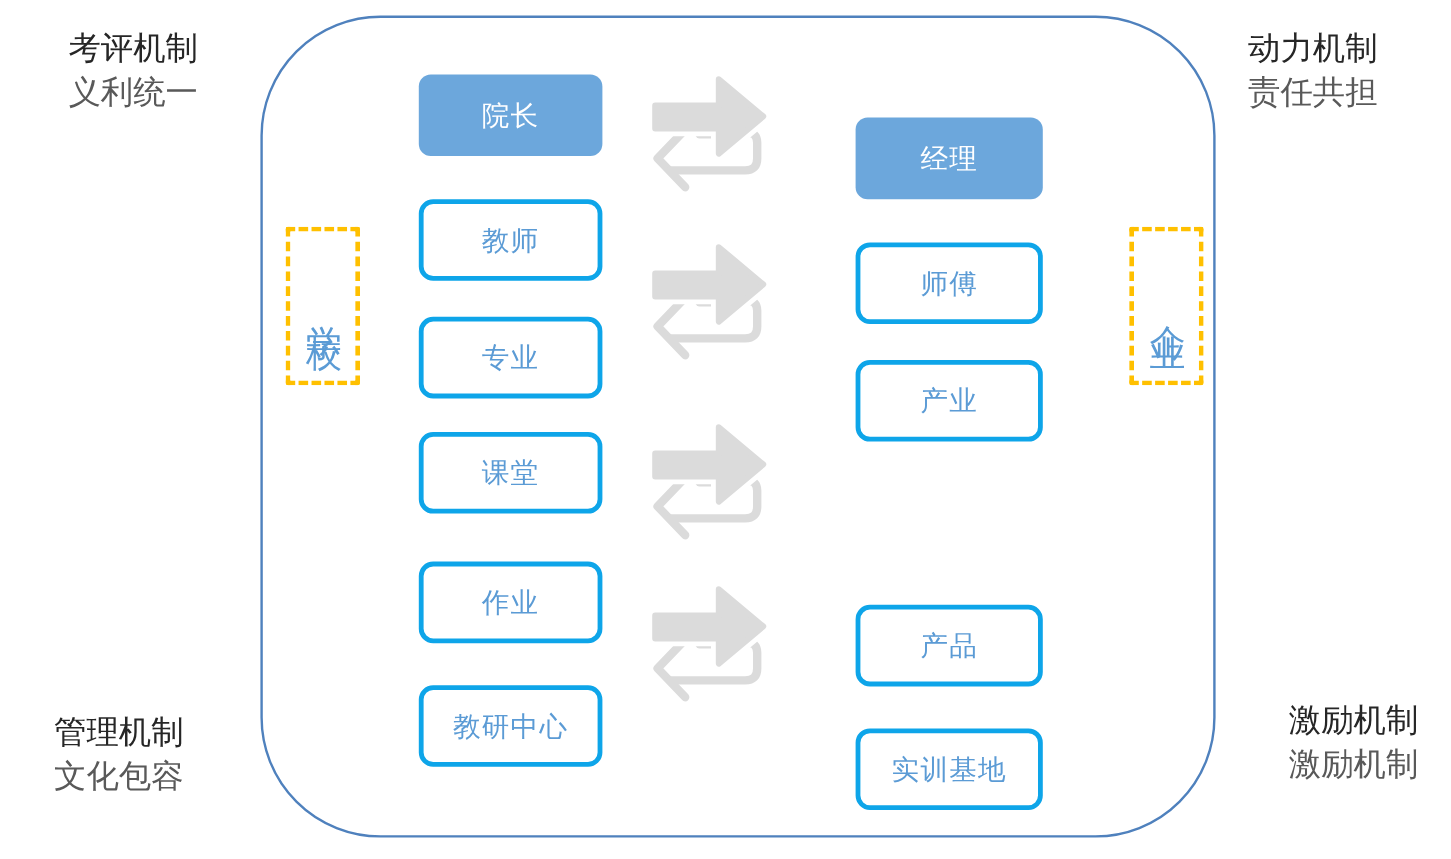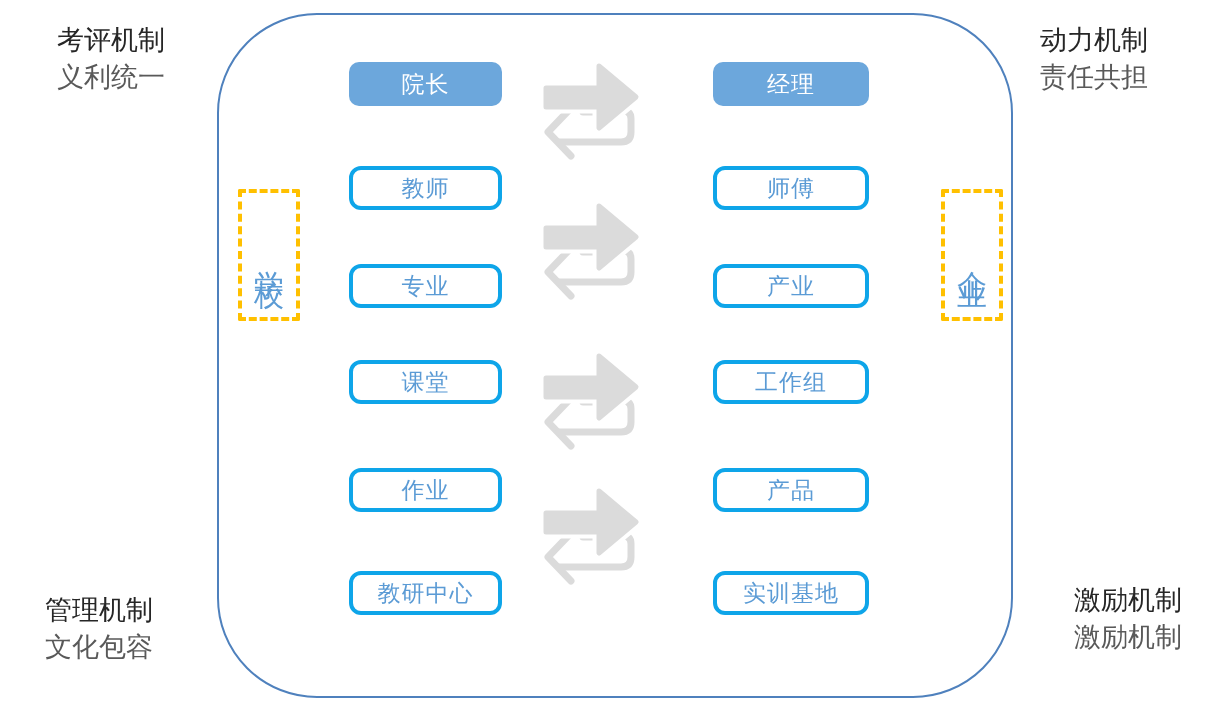--- a/index.html
+++ b/index.html
@@ -29,26 +29,26 @@
   }
   .entity-box.left{left:238px;top:189px;}
   .entity-box.right{left:941px;top:189px;}
   .entity-label{
     writing-mode:vertical-rl;text-orientation:upright;
     color:#5B9BD5;font-size:30px;letter-spacing:8px;line-height:1;
   }
 
   
   .node{
-    position:absolute;height:44px;box-sizing:border-box;border-radius:12px;
+    position:absolute;height:68px;box-sizing:border-box;border-radius:12px;
     display:flex;align-items:center;justify-content:center;
     font-size:23px;letter-spacing:1px;
   }
   .node.col-school{left:349px;width:153px;}
-  .node.col-enterprise{left:713px;width:156px;}
+  .node.col-enterprise{left:713px;width:156px;margin-top:36px;}
   .node.outlined{background:#ffffff;border:4px solid #0ea5e9;color:#5B9BD5;}
   .node.filled{background:#6CA7DC;border:none;color:#ffffff;border-radius:10px;}
   .row-0{top:62px;}
   .row-1{top:166px;}
   .row-2{top:264px;}
   .row-3{top:360px;}
   .row-4{top:468px;text-align:center;}
   .row-5{top:571px;}
 
   
@@ -95,21 +95,20 @@
   <div class="node filled col-school row-0">院长</div>
   <div class="node outlined col-school row-1">教师</div>
   <div class="node outlined col-school row-2">专业</div>
   <div class="node outlined col-school row-3">课堂</div>
   <div class="node outlined col-school row-4">作业</div>
   <div class="node outlined col-school row-5">教研中心</div>
 
   <div class="node filled col-enterprise row-0">经理</div>
   <div class="node outlined col-enterprise row-1">师傅</div>
   <div class="node outlined col-enterprise row-2">产业</div>
-  <div class="node outlined col-enterprise row-3">工作组</div>
   <div class="node outlined col-enterprise row-4">产品</div>
   <div class="node outlined col-enterprise row-5">实训基地</div>
 
   <svg class="arrows a-0" viewBox="0 0 100 100">
     <g class="outline-arrow">
       <path d="M 28 46 L 5 70 L 28 94"></path>
       <path d="M 16 80 L 78 80 Q 88 80 88 70 L 88 57 Q 88 48 78 48"></path>
       <path d="M 40 50 L 54 50"></path>
     </g>
     <path class="solid-halo" d="M 3 26 L 56 26 L 56 4 L 93 35 L 56 66 L 56 45 L 3 45 Z"></path>

